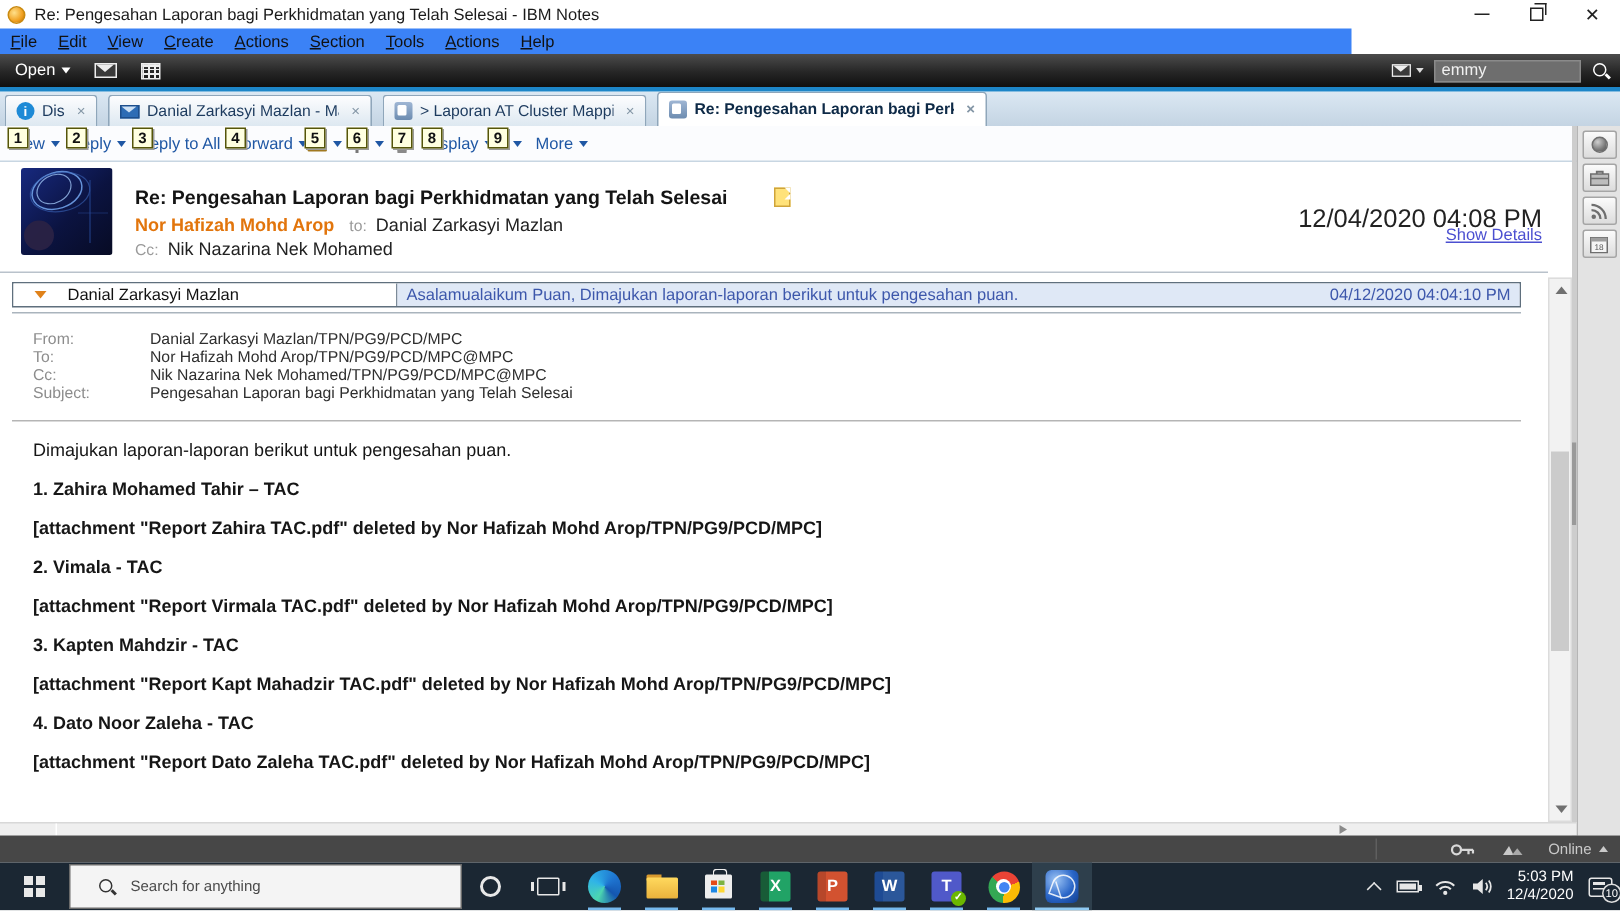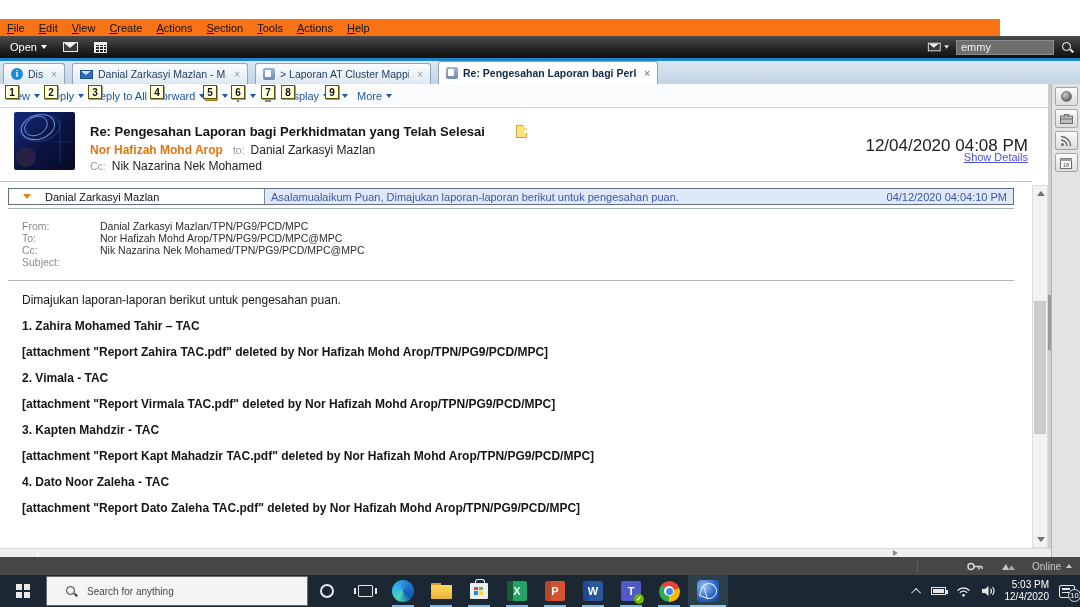--- a/index.html
+++ b/index.html
@@ -13,21 +13,21 @@
     background:radial-gradient(circle at 35% 35%, #ffe08a, #f0a020 60%, #b86a00); border:1px solid #c98a10; }
   .titletext { font-size:11px; color:#1a1a1a; }
   .winctl { margin-left:auto; display:flex; height:100%; }
   .winbtn { width:37px; display:flex; align-items:center; justify-content:center; color:#222; }
   .glyph-min { width:10px; height:1px; background:#222; display:block; }
   .glyph-max { width:9px; height:9px; border:1px solid #222; position:relative; display:block; }
   .glyph-max i { position:absolute; left:2px; top:-4px; width:8px; height:8px; border:1px solid #222; border-bottom:none; border-left:none; }
   .glyph-close { font-size:12px; line-height:12px; }
 
   
-  .menubar { position:absolute; left:0; top:19px; width:1000px; height:17px; background:#f97316; display:flex; align-items:center; }
+  .menubar { position:absolute; left:0; top:19px; width:901px; height:17px; background:#3b82f6; display:flex; align-items:center; }
   .mitem { display:inline-block; padding:0 7px; font-size:11px; color:#111; }
   .mitem::first-letter { text-decoration:underline; }
 
   
   .toolbar { position:absolute; left:0; top:36px; width:1080px; height:22px;
     background:linear-gradient(#4c4c4c, #262626 55%, #101010); display:flex; align-items:center; }
   .open-btn { color:#fff; font-size:11px; margin-left:10px; display:flex; align-items:center; }
   .caret { width:0; height:0; border-left:3px solid transparent; border-right:3px solid transparent; border-top:4px solid currentColor; display:inline-block; margin-left:4px; }
   .tbtn { margin-left:16px; display:flex; align-items:center; }
   .env { width:15px; height:10px; border:1px solid #eee; position:relative; background:#3a3a3a; }
@@ -192,20 +192,35 @@
   .notif i { position:absolute; left:2px; width:8px; height:1.5px; background:#e6e6e6; }
   .notif i:nth-child(1){top:2.5px;} .notif i:nth-child(2){top:6px;}
   .notif .cnt { position:absolute; right:-7px; bottom:-5px; width:13px; height:13px; border-radius:50%;
     background:#1b2733; border:1px solid #dfdfdf; color:#fff; font-size:7.5px; line-height:12px; text-align:center; }
 </style>
 </head>
 <body>
 
 <div class="screen">
 
+  <div class="titlebar">
+    <span class="app-ico"></span>
+    <span class="titletext">Re: Pengesahan Laporan bagi Perkhidmatan yang Telah Selesai - IBM Notes</span>
+    <div class="winctl">
+      <span class="winbtn">
+          <i class="glyph-min"></i>
+        </span>
+      <span class="winbtn">
+          <i class="glyph-max">
+            <i></i>
+          </i>
+        </span>
+      <span class="winbtn glyph-close">✕</span>
+    </div>
+  </div>
 
   <div class="menubar">
     <span class="mitem">File</span>
     <span class="mitem">Edit</span>
     <span class="mitem">View</span>
     <span class="mitem">Create</span>
     <span class="mitem">Actions</span>
     <span class="mitem">Section</span>
     <span class="mitem">Tools</span>
     <span class="mitem">Actions</span>
@@ -363,20 +378,21 @@
       <div class="mrow">
           <span class="mlabel">To:</span>
           <span class="mvalue">Nor Hafizah Mohd Arop/TPN/PG9/PCD/MPC@MPC</span>
         </div>
       <div class="mrow">
           <span class="mlabel">Cc:</span>
           <span class="mvalue">Nik Nazarina Nek Mohamed/TPN/PG9/PCD/MPC@MPC</span>
         </div>
       <div class="mrow">
           <span class="mlabel">Subject:</span>
+          <span class="mvalue">Pengesahan Laporan bagi Perkhidmatan yang Telah Selesai</span>
         </div>
     </div>
     <div class="meta-underline"></div>
 
     <div class="bodytext">
       <p>Dimajukan laporan-laporan berikut untuk pengesahan puan.</p>
       <p class="b">1. Zahira Mohamed Tahir – TAC</p>
       <p class="b">[attachment "Report Zahira TAC.pdf" deleted by Nor Hafizah Mohd Arop/TPN/PG9/PCD/MPC]</p>
       <p class="b">2. Vimala - TAC</p>
       <p class="b">[attachment "Report Virmala TAC.pdf" deleted by Nor Hafizah Mohd Arop/TPN/PG9/PCD/MPC]</p>

